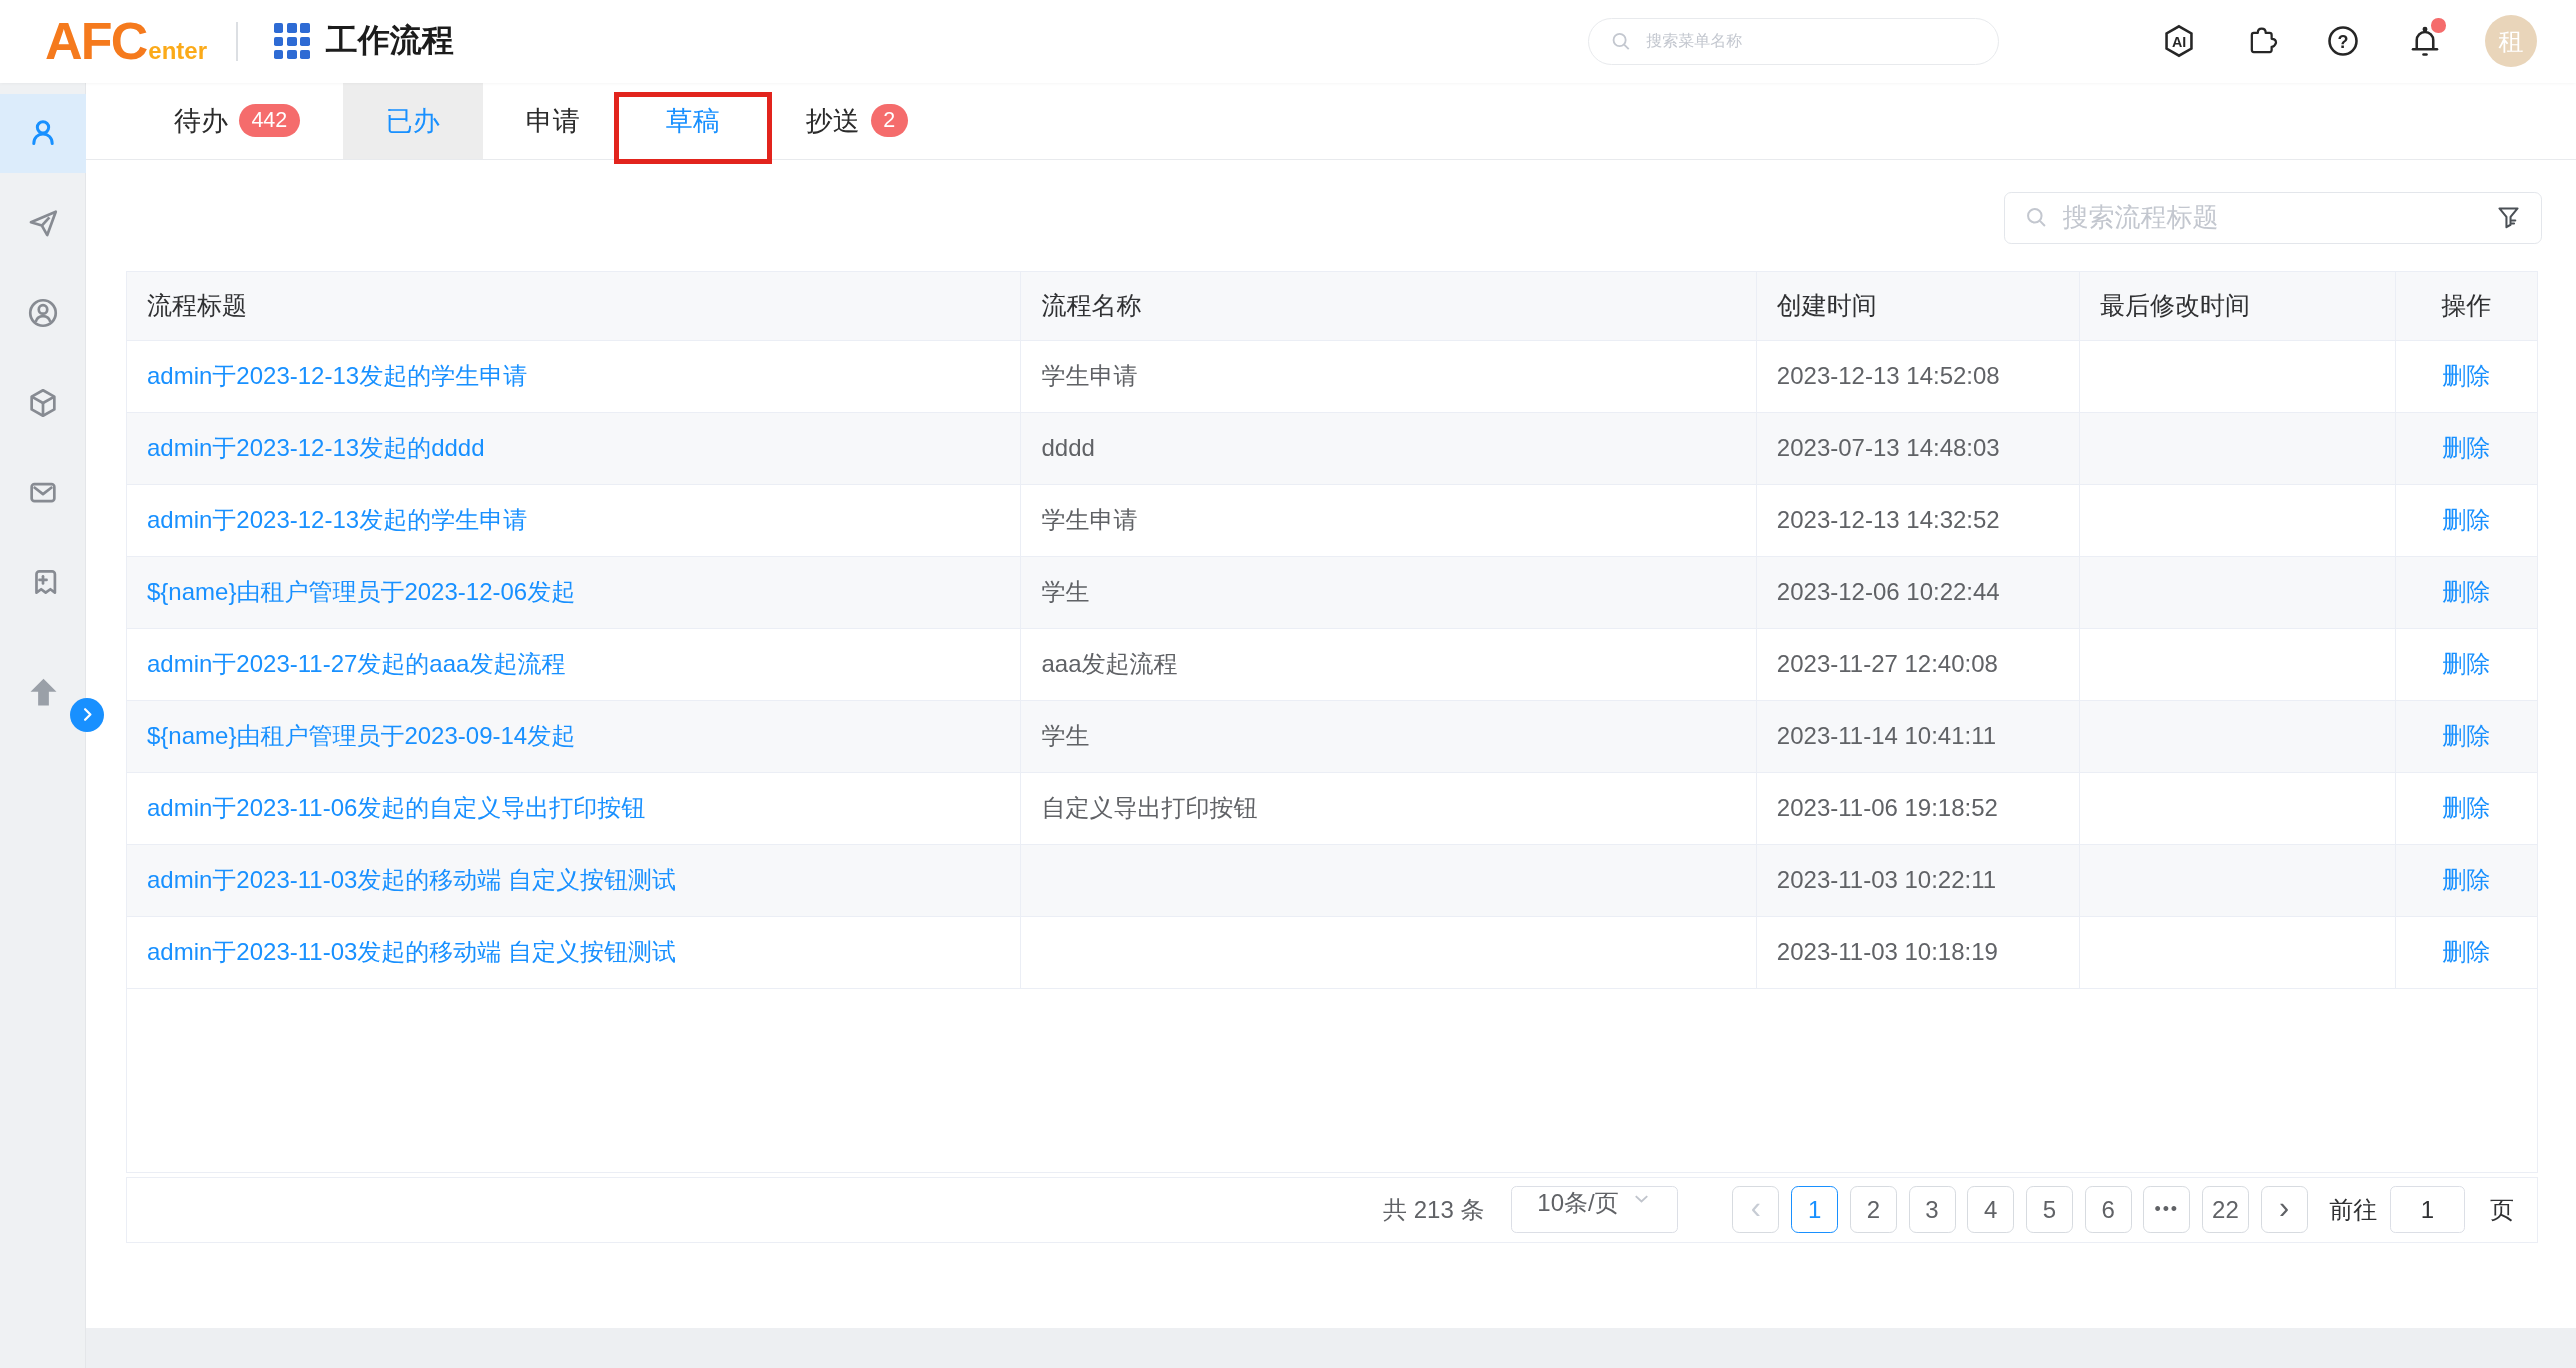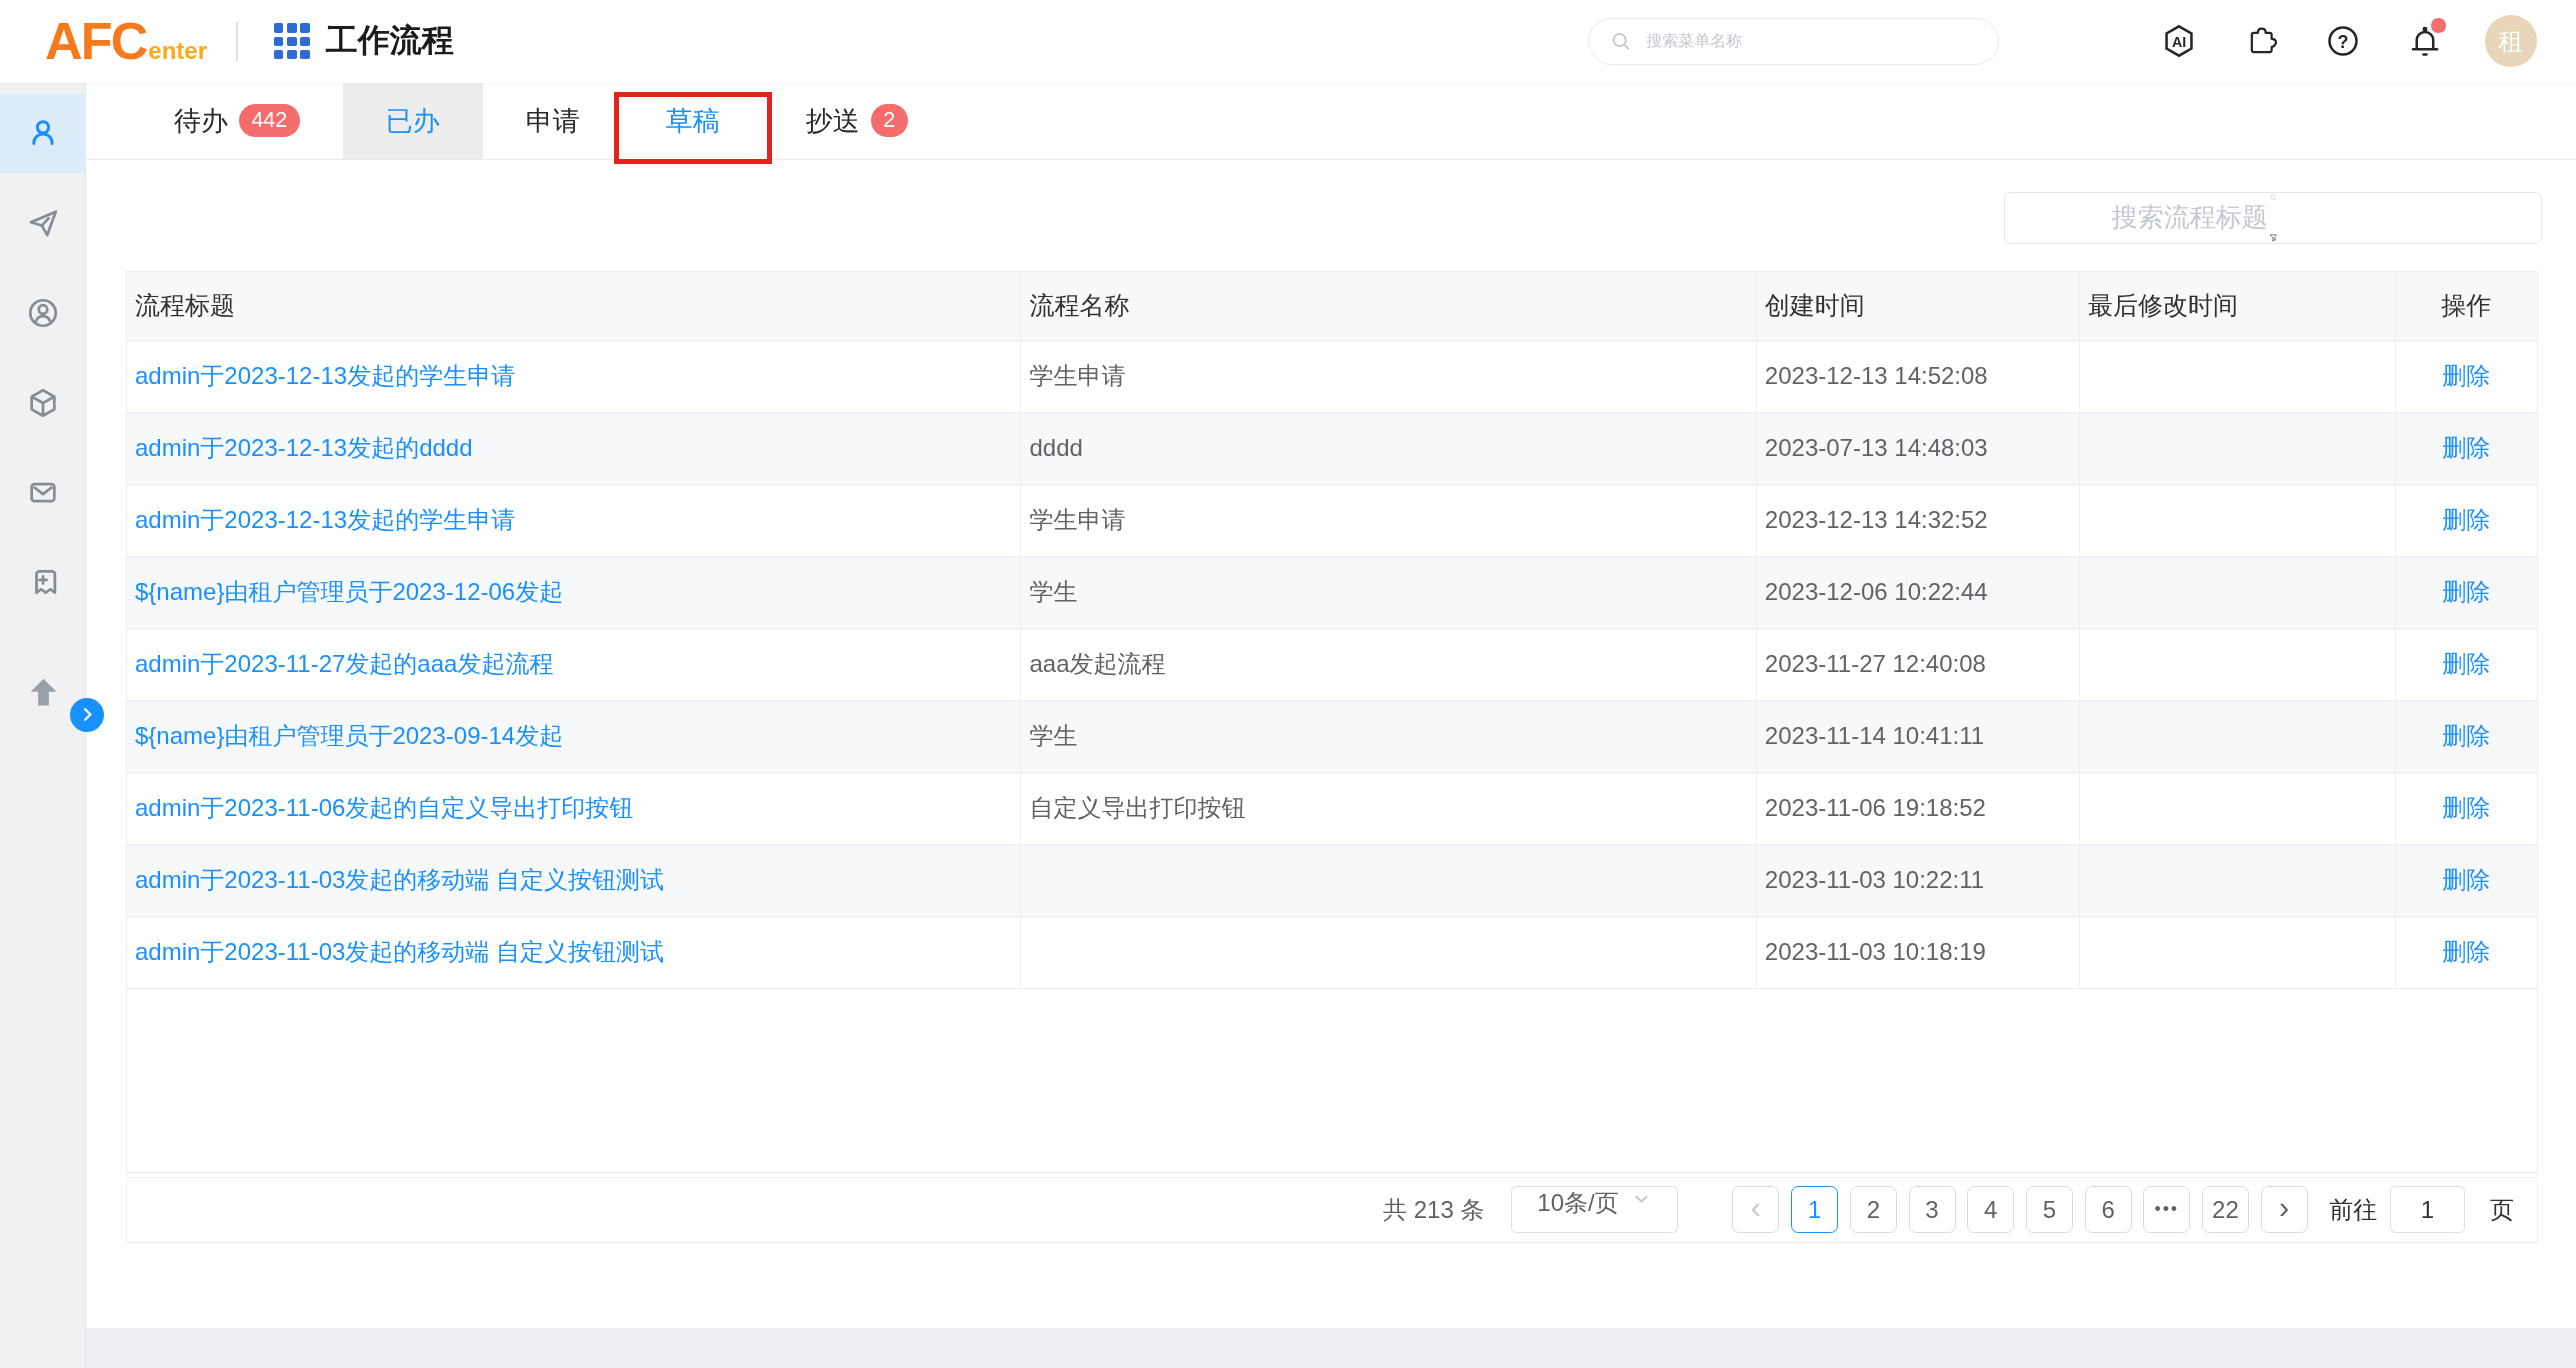--- a/index.html
+++ b/index.html
@@ -57,31 +57,31 @@
   .tab .badge { margin-left:10.8px; background:#f56c6c; color:#fff; font-size:21.5px;
     border-radius:896px; padding:3.6px 12.6px; line-height:1.2; }
   .tab.hover-bg { background:#ededed; color:#1890ff; }
   .tab.active { color:#1890ff; }
   .annot-box { position:absolute; left:-9px; top:9px; right:-9px; height:72px;
     border:5.4px solid #e2241d; z-index:6; pointer-events:none; }
 
   
   .toolbar { display:flex; justify-content:flex-end; margin:32px 34px 27px 0; }
   .filter-box { width:538px; height:52px; border:1.8px solid #e3e6eb; border-radius:7.2px;
-    display:flex; align-items:center; padding:0 18px;flex-direction:column; }
+    display:flex; align-items:center; padding:0 18px; }
   .filter-box input { flex:1; border:none; outline:none; font-size:26px; margin-left:12.6px;
     color:#333; font-family:inherit; background:transparent; }
   .filter-box input::placeholder { color:#c3c7cf; }
 
   
   .card { margin:0 38px 0 40px; }
   table { width:100%; border-collapse:collapse; table-layout:fixed;
     border:0.9px solid #ebeef5; }
   th, td { border-right:0.9px solid #ebeef5; border-bottom:0.9px solid #ebeef5;
-    padding:0 0 0 8px; font-weight:normal; text-align:left; overflow:hidden;
+    padding:0 0 0 20px; font-weight:normal; text-align:left; overflow:hidden;
     white-space:nowrap; text-overflow:ellipsis; }
   thead th { height:69px; background:#f7f8fa; color:#303133; font-size:25px; }
   tbody td { height:72px; font-size:24px; color:#606266; background:#fff; }
   tbody tr:nth-child(even) td { background:#f7f8fa; }
   td.c-title a { color:#1890ff; text-decoration:none; cursor:pointer; }
   th.c-op, td.c-op { text-align:center; padding-left:0; }
   td.c-op a { color:#1890ff; text-decoration:none; cursor:pointer; }
 
   .empty-panel { height:184px; border:0.9px solid #ebeef5; border-top:none; margin-top:0; background:#fff; }
   

